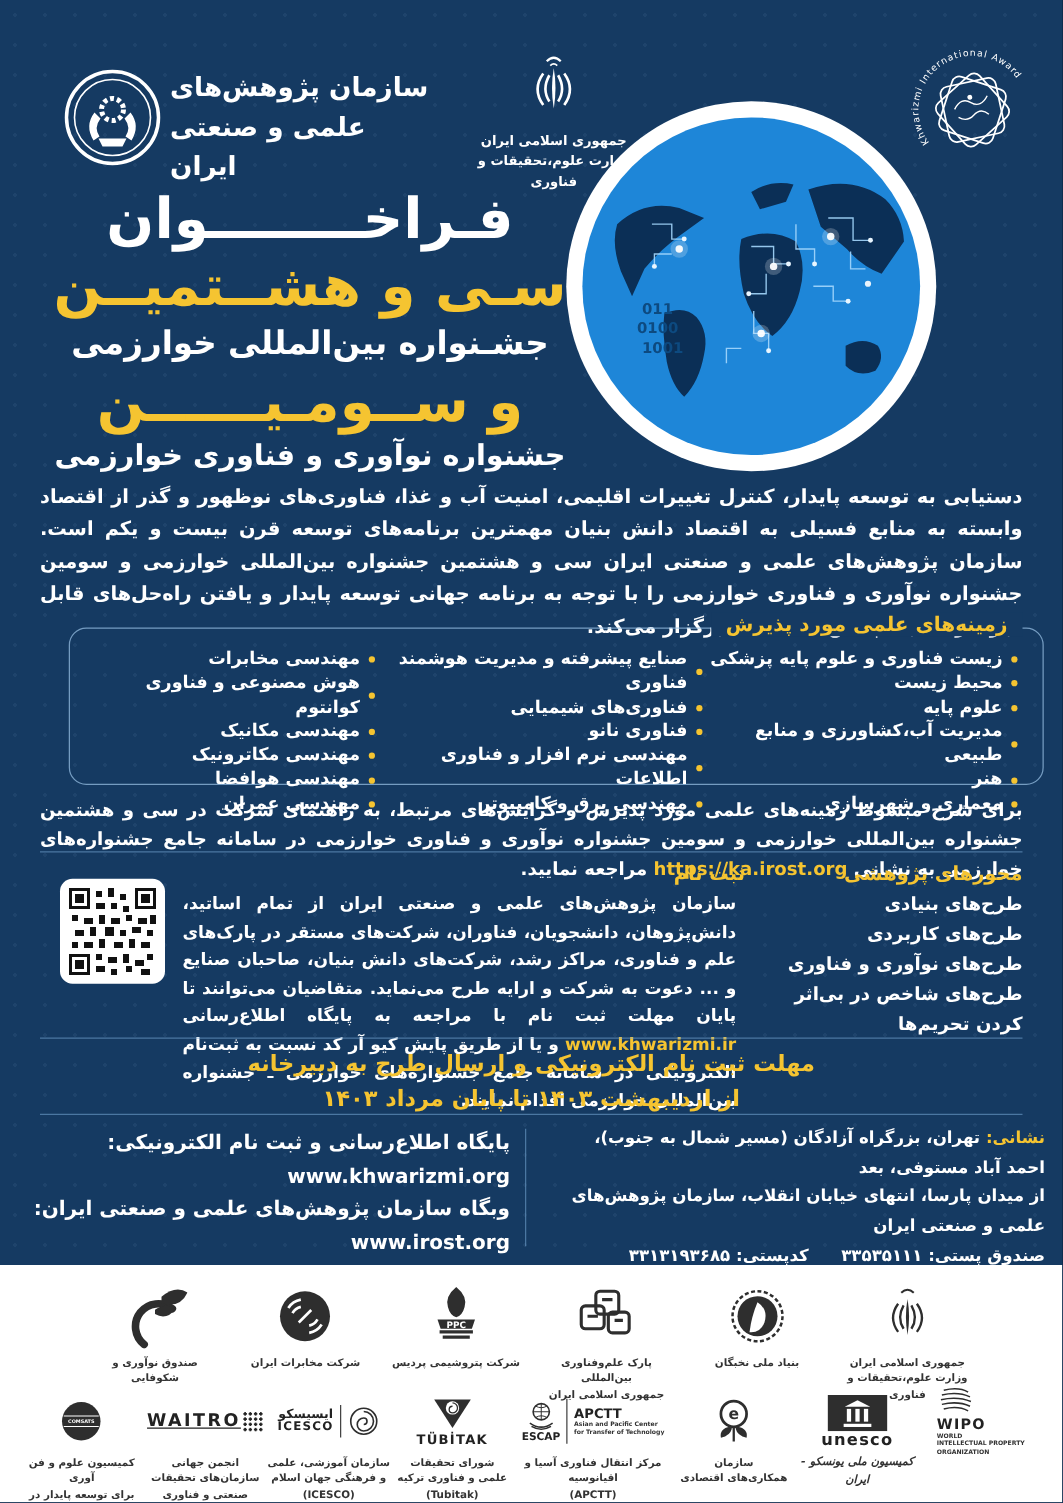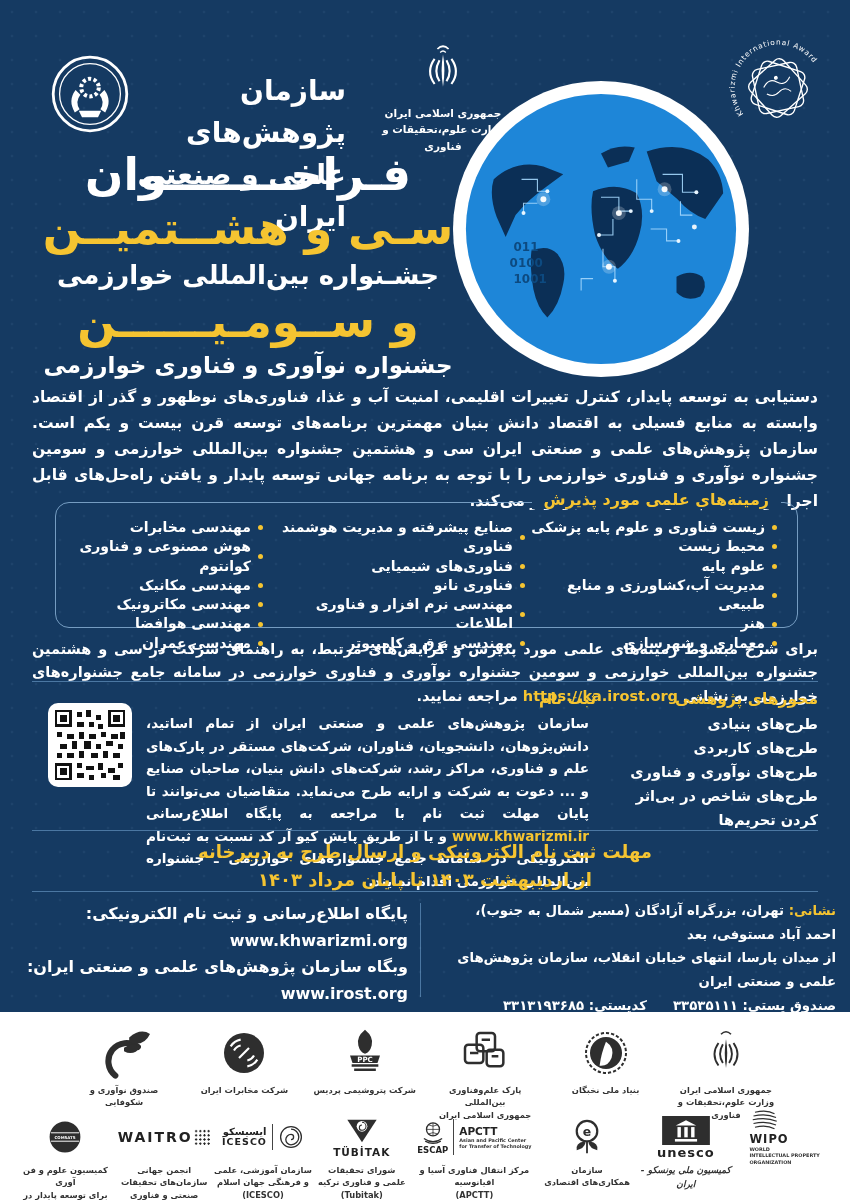--- a/index.html
+++ b/index.html
@@ -9,40 +9,40 @@
     font-family:"DejaVu Sans","Liberation Sans",sans-serif;
   }
   .page::before{
     content:"";position:absolute;left:0;top:0;right:0;height:1012px;
     background-image:radial-gradient(rgba(140,180,220,.08) 1.5px,transparent 1.6px);
     background-size:24px 24px;pointer-events:none;
   }
   .abs{position:absolute;}
   
   .irost-logo{left:50px;top:54px;width:80px;height:80px;}
-  .irost-name{left:136px;top:70px;width:210px;text-align:right;direction:rtl;
-    color:#fff;font-weight:700;font-size:28px;line-height:1.5;}
+  .irost-name{left:136px;top:55px;width:210px;text-align:left;direction:rtl;
+    color:#fff;font-weight:700;font-size:21px;line-height:1.5;}
   .ministry{left:378px;top:42px;width:130px;text-align:center;}
   .ministry svg{height:56px;}
   .ministry .cap{color:#fff;font-size:10.5px;font-weight:600;line-height:1.55;direction:rtl;margin-top:3px;}
   .seal{left:726px;top:36px;width:104px;height:104px;transform:rotate(-12deg);}
   
   .globe{left:452px;top:80px;width:298px;height:298px;}
   
   .title-block{left:28px;top:148px;width:440px;text-align:center;direction:rtl;font-weight:700;}
   .t-big{font-size:45px;line-height:1.2;color:#fff;}
   .t-big.yellow{color:#F5C431;}
   .t-mid{font-size:26px;line-height:1.5;color:#fff;}
   .t-sml{font-size:23px;line-height:1.45;color:#fff;}
   
   .intro{left:32px;top:384px;width:786px;color:#fff;font-size:15.5px;font-weight:700;
     line-height:1.68;text-align:justify;direction:rtl;margin:0;}
   
   .fields-box{left:55px;top:502px;width:741px;height:124px;
-    border:1.5px solid rgba(150,190,225,.75);border-radius:14px;}
+    border:1.5px solid rgba(150,190,225,.75);border-radius:14px;padding-left:37px;}
   .fields-legend{position:absolute;top:-13px;right:16px;background:#153A62;padding:0 12px;
     color:#F5C431;font-size:16px;font-weight:700;direction:rtl;}
   .fields-cols{position:absolute;left:0;right:0;top:0;bottom:0;display:flex;direction:rtl;
     padding:15px 20px 6px 14px;box-sizing:border-box;}
   .fcol1{flex:0 0 252px;} .fcol2{flex:0 0 262px;} .fcol3{flex:1;}
   .fi{display:flex;gap:7px;direction:rtl;color:#fff;font-size:14px;font-weight:700;
     line-height:19.3px;align-items:center;}
   .dot{width:5px;height:5px;border-radius:50%;background:#F5C431;flex:none;}
   
   .guide{left:32px;top:638px;width:786px;color:#fff;font-size:14.5px;font-weight:700;
@@ -74,21 +74,21 @@
   .frow{position:absolute;display:flex;justify-content:space-between;}
   .frow1{left:72px;right:72px;top:12px;}
   .frow2{left:16px;right:16px;top:100px;}
   .flogo{text-align:center;}
   .frow1 .flogo{width:104px;} .frow2 .flogo{width:100px;}
   .fart{height:58px;display:flex;align-items:center;justify-content:center;flex-direction:column;}
   .frow2 .fart{height:50px;}
   .fcap{font-size:8.3px;color:#333;line-height:1.5;font-weight:600;direction:rtl;margin-top:2px;}
   .fcap .ltr{direction:ltr;}
   .wm{font-weight:700;color:#222;}
-  .wm-waitro{display:flex;align-items:center;gap:1px;font-size:14px;letter-spacing:2px;}
+  .wm-waitro{display:flex;align-items:center;gap:1px;font-size:14px;letter-spacing:2px;text-decoration:underline;}
   .dotgrid{width:17px;height:17px;
     background-image:radial-gradient(#222 1.1px,transparent 1.2px);background-size:4.2px 4.2px;}
   .icesco-art{display:flex;align-items:center;gap:5px;direction:ltr;}
   .icesco-txt{display:flex;flex-direction:column;align-items:center;line-height:1.15;}
   .icesco-txt .fa{font-size:10px;font-weight:700;color:#222;}
   .icesco-txt .en{font-size:9.5px;font-weight:700;letter-spacing:1px;color:#222;}
   .vbar{width:1px;align-self:stretch;background:#444;}
   .escap-art{display:flex;align-items:center;gap:5px;direction:ltr;}
   .escap-col{display:flex;flex-direction:column;align-items:center;}
   .escap-col .wm{font-size:8.5px;}

